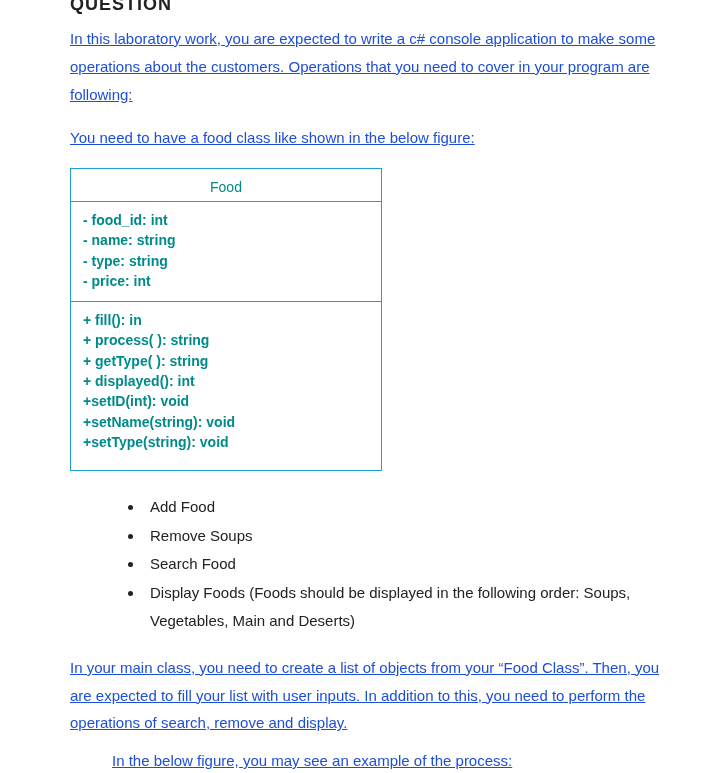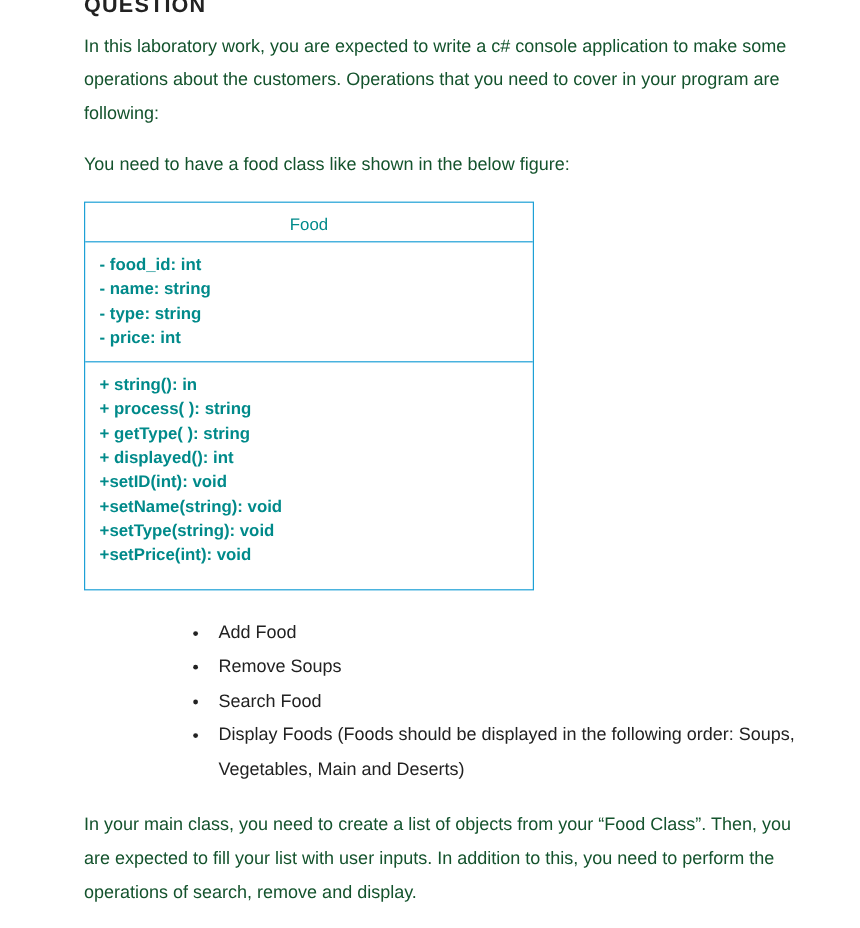--- a/index.html
+++ b/index.html
@@ -18,29 +18,30 @@
       font-size: 18px;
       letter-spacing: 1px;
       color: #222;
       position: relative;
       top: -6px;
       margin-bottom: 4px;
     }
     p {
       line-height: 1.85;
       margin-bottom: 8px;
-      color: #14532d;
+      color: #1d4ed8;
+      text-decoration: underline;
     }
     .section-para {
       margin-top: 4px;
       margin-bottom: 16px;
     }
     .uml-box {
       border: 1px solid #1da0d6;
-      width: 375px;
+      width: 312px;
       margin-bottom: 22px;
     }
     .uml-title {
       text-align: center;
       color: #008a8a;
       font-size: 14px;
       padding: 10px 0 6px 0;
       border-bottom: 1px solid #1da0d6;
     }
     .uml-section {
@@ -49,21 +50,21 @@
       font-weight: bold;
     }
     .uml-section:last-child { border-bottom: none; padding-bottom: 18px; }
     .uml-line {
       color: #008a8a;
       font-size: 14px;
       line-height: 1.45;
     }
     ul.ops {
       list-style: disc;
-      margin-left: 106px;
+      margin-left: 74px;
       margin-bottom: 18px;
     }
     ul.ops li {
       font-size: 15px;
       line-height: 1.9;
       color: #222;
       padding-left: 6px;
     }
     .closing {
       margin-top: 10px;
@@ -84,28 +85,27 @@
 
 <div class="uml-box">
   <div class="uml-title">Food</div>
   <div class="uml-section">
     <div class="uml-line">- food_id:  int</div>
     <div class="uml-line">- name: string</div>
     <div class="uml-line">- type: string</div>
     <div class="uml-line">- price: int</div>
   </div>
   <div class="uml-section">
-    <div class="uml-line">+ string():  in</div>
+    <div class="uml-line">+ fill():  in</div>
     <div class="uml-line">+ process(  ): string</div>
     <div class="uml-line">+ getType(  ): string</div>
     <div class="uml-line">+ displayed():  int</div>
     <div class="uml-line">+setID(int):  void</div>
     <div class="uml-line">+setName(string):  void</div>
     <div class="uml-line">+setType(string):  void</div>
-    <div class="uml-line">+setPrice(int):  void</div>
   </div>
 </div>
 
 <ul class="ops">
   <li>Add Food</li>
   <li>Remove Soups</li>
   <li>Search Food</li>
   <li>Display Foods (Foods should be displayed in the following order: Soups, Vegetables, Main and Deserts)</li>
 </ul>
 

